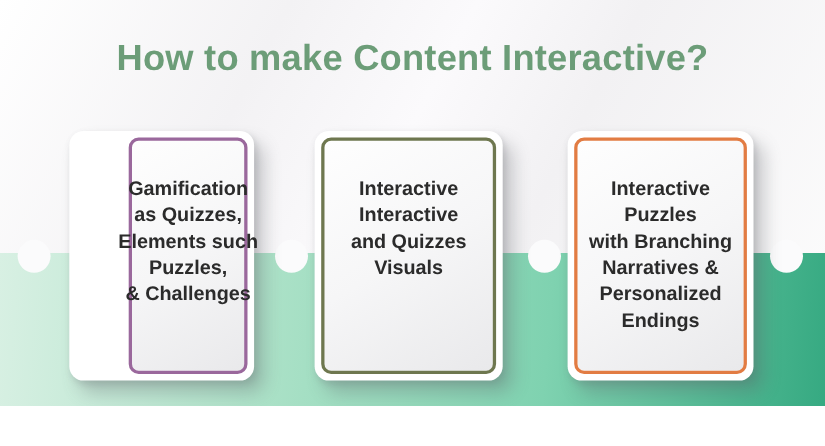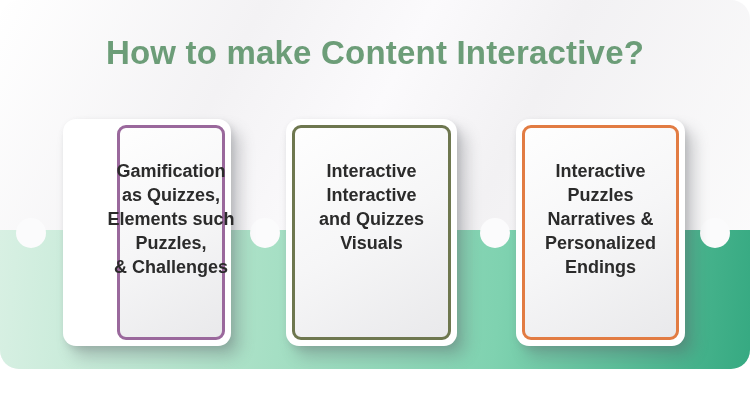--- a/index.html
+++ b/index.html
@@ -11,21 +11,20 @@
   .stage {
     position: relative;
     width: 750px;
     height: 369px;
     overflow: hidden;
     
     background:
       linear-gradient(118deg,
         #ffffff 0%, #f3f2f4 28%, #fbfafc 46%,
         #f2f1f3 62%, #fdfdfd 100%);
-    border-radius: 19px;
   }
   .page-title {
     position: absolute;
     top: 34px;
     left: 0;
     width: 100%;
     text-align: center;
     font-size: 33px;
     font-weight: bold;
     letter-spacing: 0.2px;
@@ -112,19 +111,20 @@
       <span class="card-line">Interactive</span>
       <span class="card-line">and Quizzes</span>
       <span class="card-line">Visuals</span>
     </div>
   </div>
 
   <div class="card card-3">
     <div class="card-frame" style="border-color: rgb(226, 124, 67); color: rgb(43, 43, 43);">
       <span class="card-line">Interactive</span>
       <span class="card-line">Puzzles</span>
+      <span class="card-line">with Branching</span>
       <span class="card-line">Narratives &amp;</span>
       <span class="card-line">Personalized</span>
       <span class="card-line">Endings</span>
     </div>
   </div>
 
 </div>
 
 </body></html>

